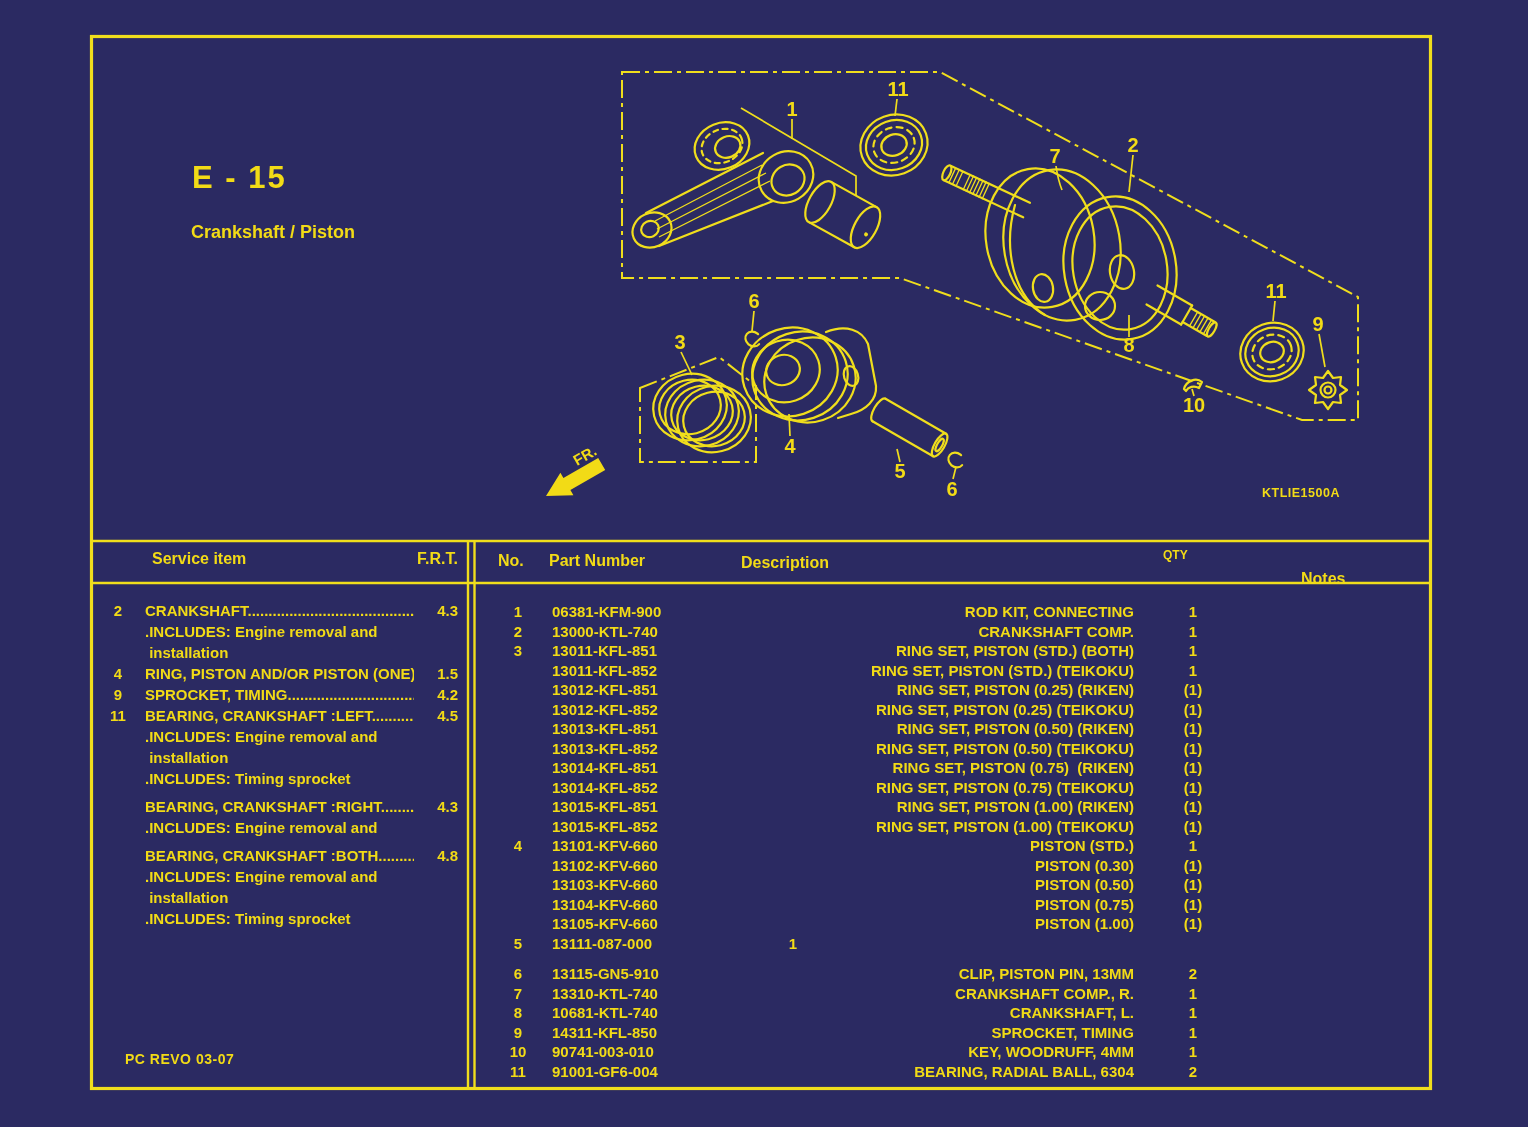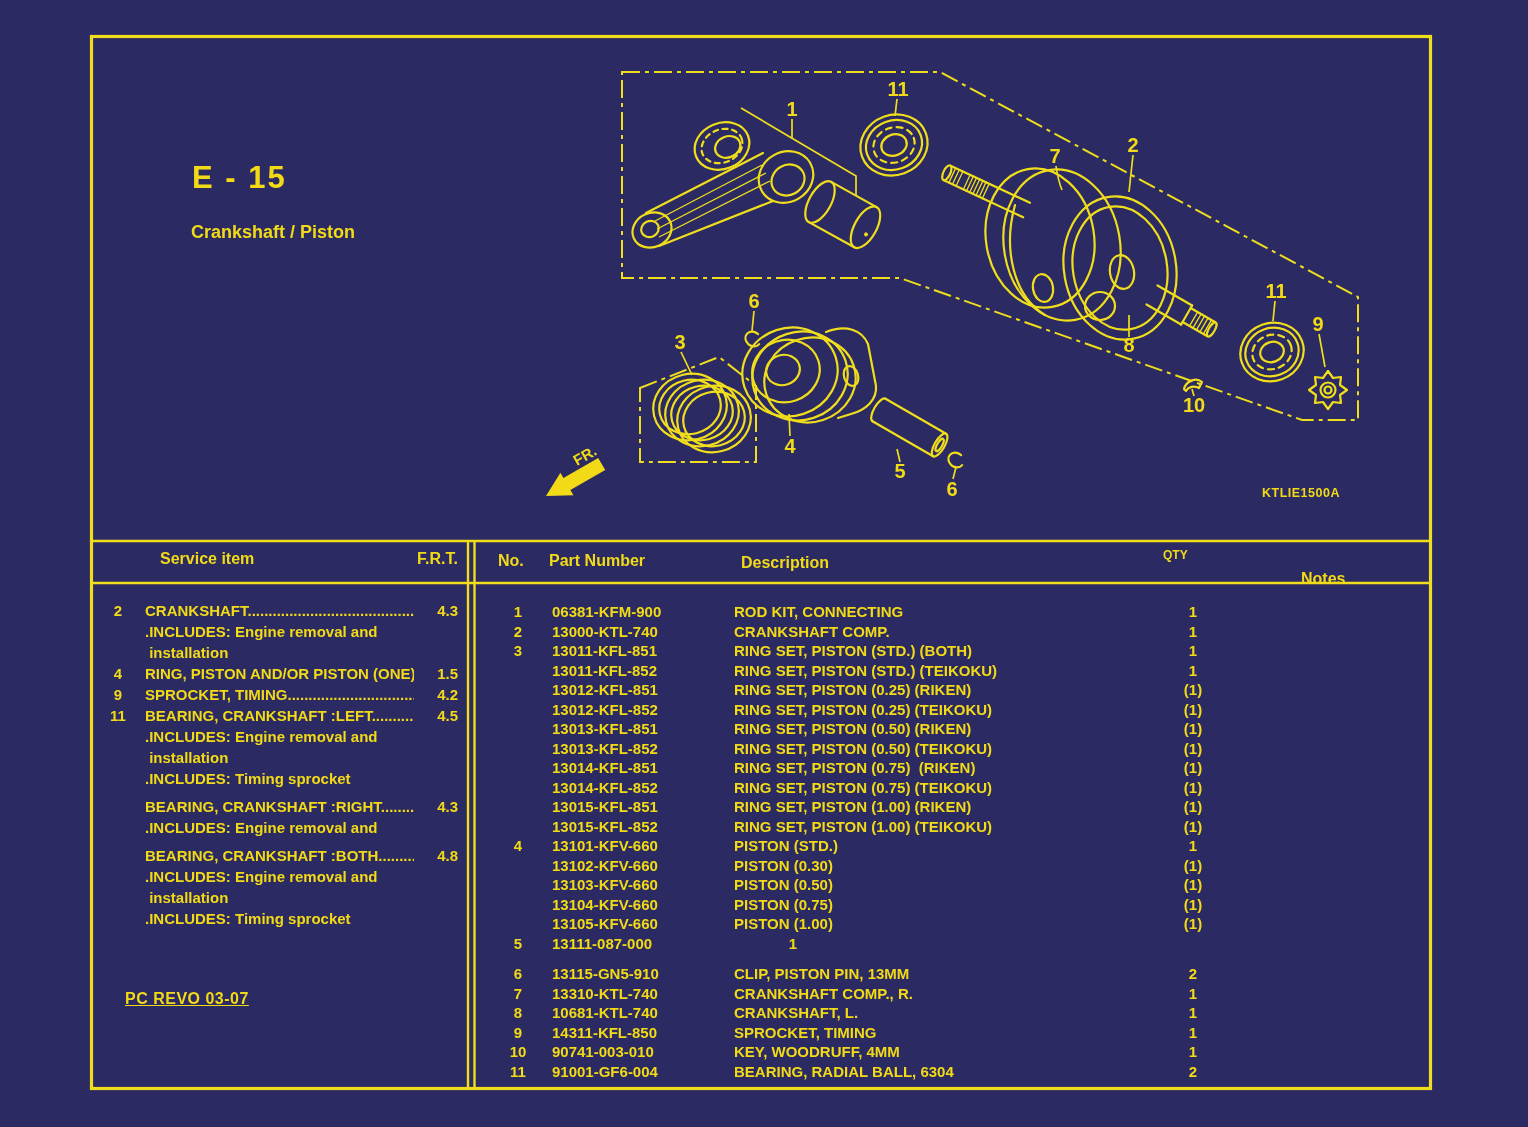--- a/index.html
+++ b/index.html
@@ -22,44 +22,44 @@
   .svgsmall { fill:#F2DB16; font-family:"Liberation Sans","DejaVu Sans",sans-serif;
              font-weight:bold; font-size:12.5px; letter-spacing:.5px; }
   .frtext { fill:#F2DB16; font-family:"Liberation Sans","DejaVu Sans",sans-serif;
              font-weight:bold; font-size:15px; }
 
   .abs { position:absolute; }
   #page-code  { left:192px; top:160px; font-size:31px; letter-spacing:2px; }
   #page-title { left:191px; top:210px; font-size:18px;margin-top:12px; }
 
   
-  #svc-h-item { left:160px; top:550px; font-size:16px; }
+  #svc-h-item { left:152px; top:550px; font-size:16px; }
   #svc-h-frt  { left:398px; top:550px; width:60px; text-align:right; font-size:16px; }
   #pt-h-no    { left:498px; top:552px; font-size:16px; }
   #pt-h-pn    { left:549px; top:552px; font-size:16px; }
   #pt-h-desc  { left:741px; top:554px; font-size:16px; }
   #pt-h-qty   { left:1163px; top:548px; font-size:12px; }
   #pt-h-notes { left:1301px; top:554px; font-size:16px;margin-top:16px; }
 
   
   #service-rows { left:96px; top:600px; width:368px; font-size:15px; }
   .srow  { display:flex; height:21px; line-height:21px; overflow:hidden; }
   .s-no  { width:44px; text-align:center; flex:none; }
   .s-text{ flex:1; padding-left:5px; white-space:pre; overflow:hidden; }
   .s-frt { width:50px; text-align:right; padding-right:6px; flex:none; }
 
   
   #parts-rows { left:480px; top:602px; width:950px; font-size:15px; }
   .prow  { display:flex; height:19.5px; line-height:19.5px; padding-left:18px; overflow:hidden; }
   .p-no  { width:40px; text-align:center; flex:none; }
   .p-num { width:196px; padding-left:14px; flex:none; white-space:pre; }
-  .p-desc{ width:400px; flex:none; white-space:pre; }
+  .p-desc{ width:400px; flex:none; white-space:pre;text-align:right; }
   .p-qty { width:118px; text-align:center; flex:none; }
 
-  #footer-code { left:125px; top:990px; font-size:16px; letter-spacing:.5px;text-decoration:underline; }
+  #footer-code { left:125px; top:1051px; font-size:14px; letter-spacing:.5px; }
 </style>
 </head>
 <body>
 
 <div id="page">
 
   <svg id="art" viewBox="0 0 1528 1127">
 
     <g>
       <rect class="frame" x="91.5" y="36.5" width="1339" height="1052"></rect>

